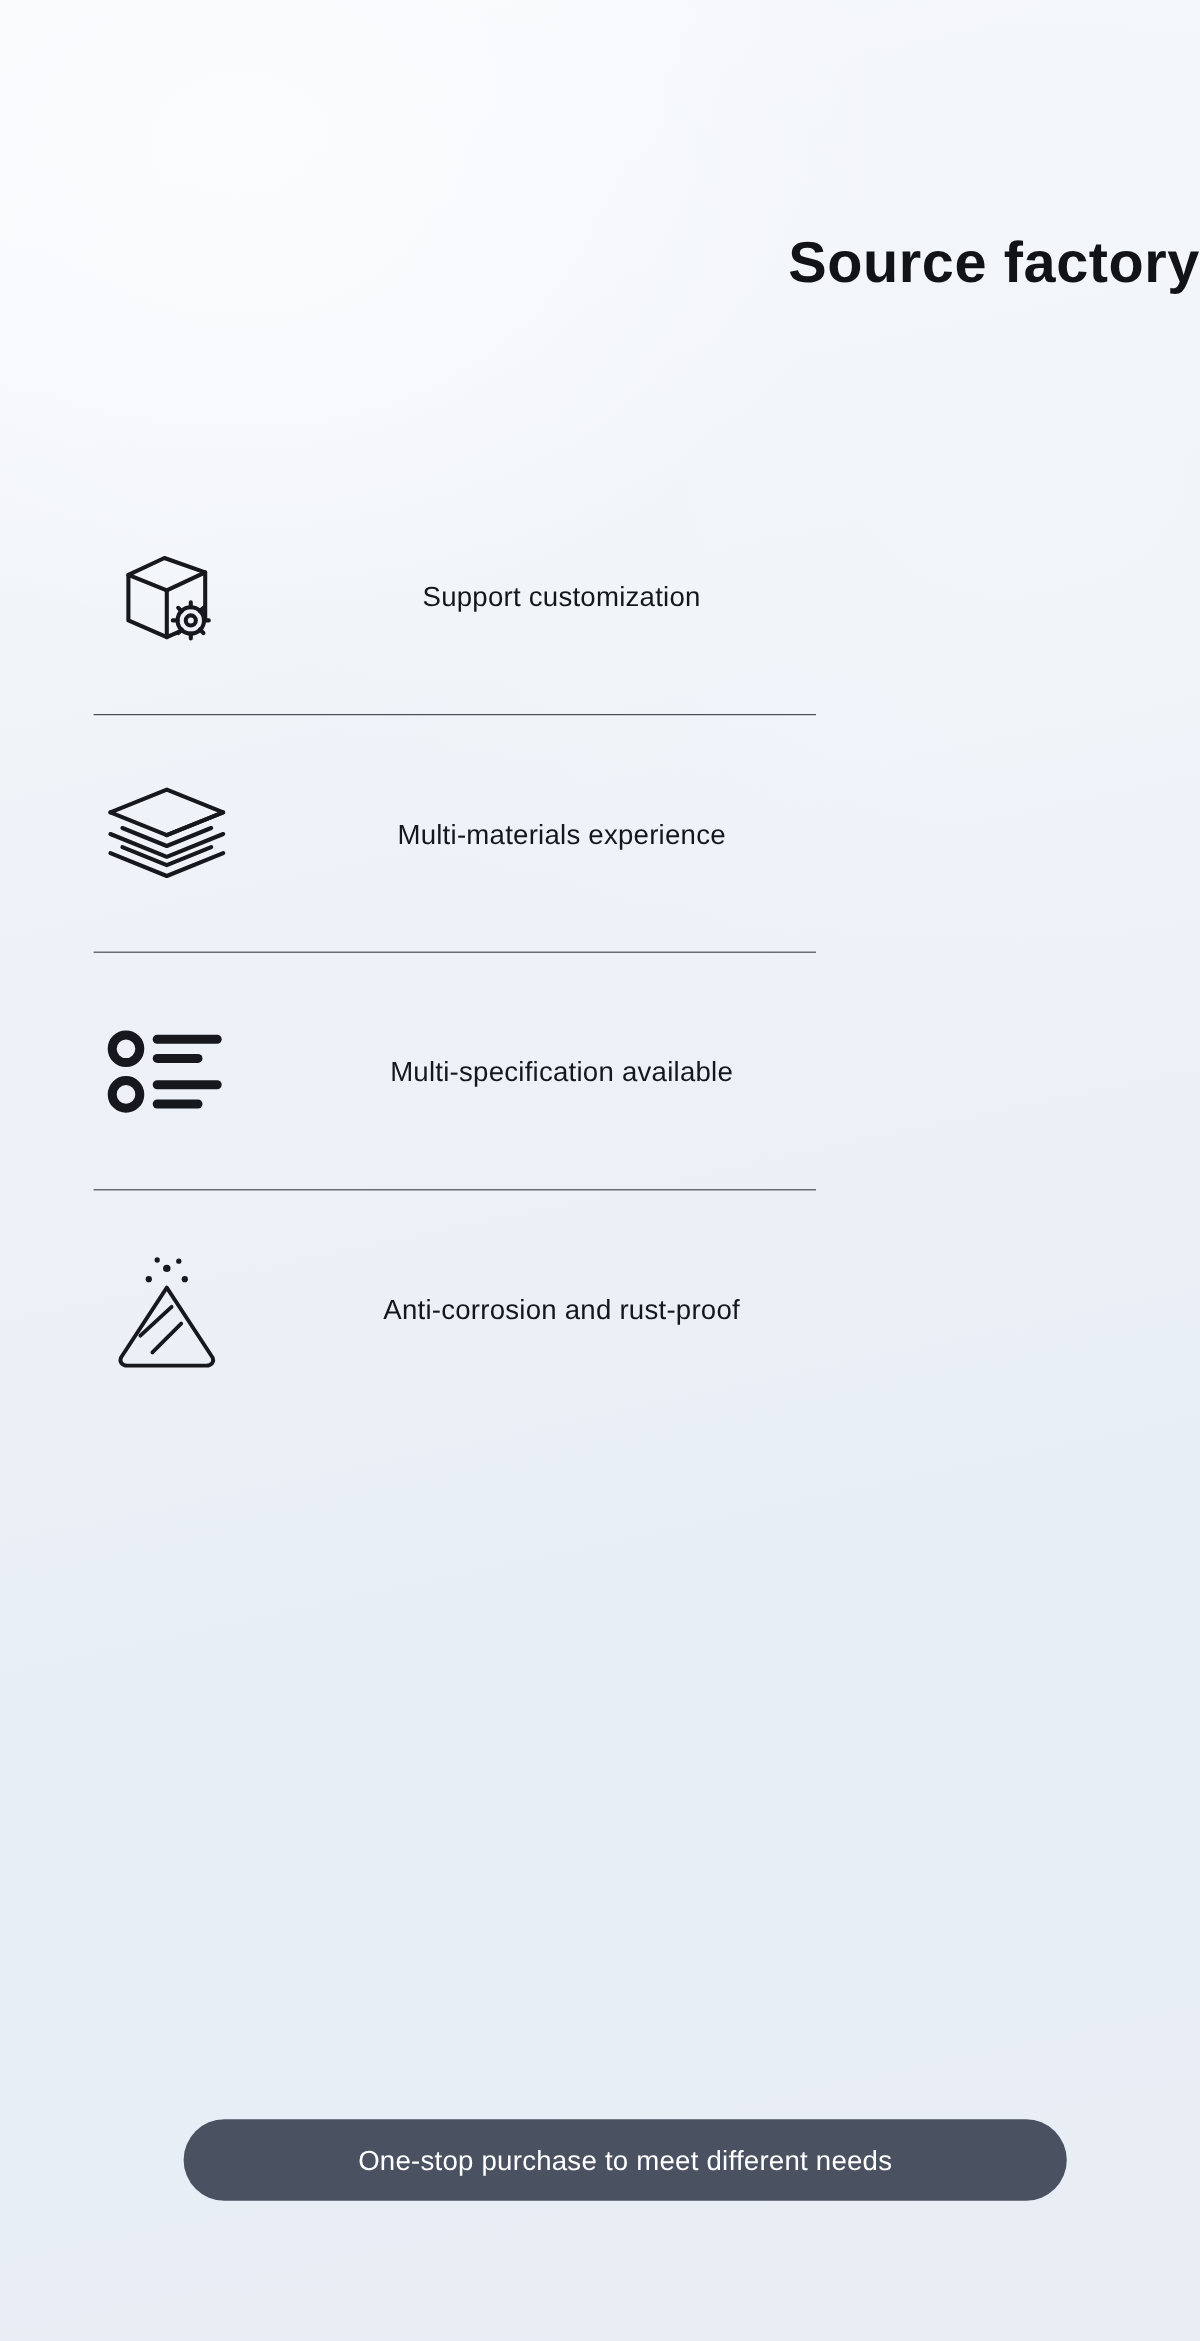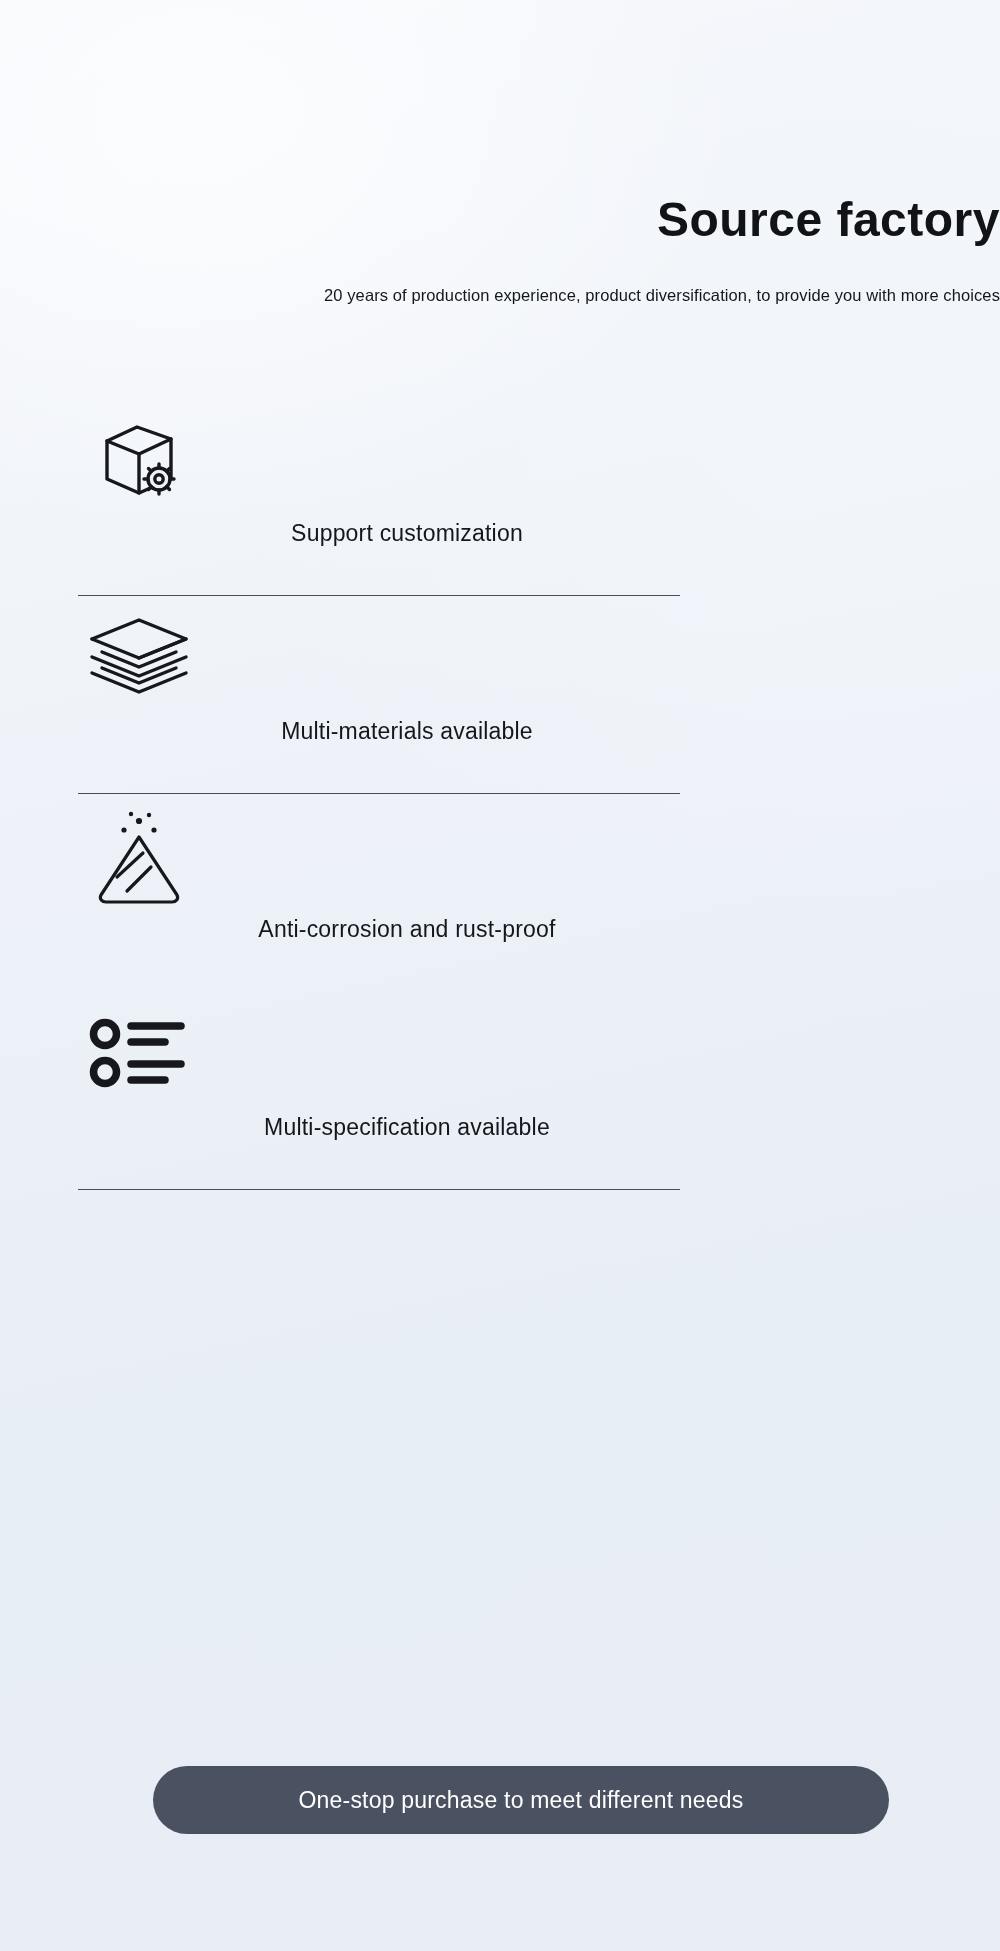--- a/index.html
+++ b/index.html
@@ -57,21 +57,21 @@
     height: 198px;
     box-sizing: border-box;
   }
   .feature .inner {
     position: absolute;
     left: 78px;
     right: 258px;
     top: 0;
     bottom: 0;
     display: flex;
-    flex-direction: column;
+    align-items: center;
   }
   .feature .icon {
     width: 122px;
     flex: 0 0 122px;
     display: flex;
     align-items: center;
     justify-content: center;
   }
   .feature .label {
     flex: 1 1 auto;
@@ -117,21 +117,20 @@
   }
   svg { display: block; }
 </style>
 </head>
 <body>
 
 <div class="page">
 
   <div class="header">
     <h1 class="title">Source factory</h1>
-    <p class="subtitle">20 years of production experience, product diversification, to provide you with more choices</p>
   </div>
 
   <ul class="features">
 
     <li class="feature">
       <div class="inner">
         <span class="icon">
           <svg width="104" height="104" viewBox="0 0 104 104" fill="none" stroke="#16181d" stroke-width="3.4" stroke-linejoin="round" stroke-linecap="round">
             <path d="M20 34 L50 20 L84 32 L84 72 L52 86 L20 72 Z"></path>
             <path d="M20 34 L52 47 L84 32"></path>
@@ -153,21 +152,38 @@
           <svg width="106" height="86" viewBox="0 0 106 86" fill="none" stroke="#16181d" stroke-width="3.4" stroke-linejoin="round" stroke-linecap="round">
             <path d="M53 6 L100 25 L53 44 L6 25 Z"></path>
             <path d="M16 38 L53 53 L90 38"></path>
             <path d="M16 54 L53 69 L90 54"></path>
             <path d="M6 25 L6 25"></path>
             <path d="M53 44 L100 25"></path>
             <path d="M6 43 L53 62 L100 43"></path>
             <path d="M6 59 L53 78 L100 59"></path>
           </svg>
         </span>
-        <span class="label">Multi-materials available</span>
+        <span class="label">Multi-materials experience</span>
+      </div>
+      <div class="divider"></div>
+    </li>
+
+    <li class="feature">
+      <div class="inner">
+        <span class="icon">
+          <svg width="104" height="78" viewBox="0 0 104 78" fill="none" stroke="#16181d" stroke-width="7.5" stroke-linecap="round">
+            <circle cx="18" cy="20" r="11.5"></circle>
+            <circle cx="18" cy="58" r="11.5"></circle>
+            <path d="M44 12 L94 12"></path>
+            <path d="M44 28 L78 28"></path>
+            <path d="M44 50 L94 50"></path>
+            <path d="M44 66 L78 66"></path>
+          </svg>
+        </span>
+        <span class="label">Multi-specification available</span>
       </div>
       <div class="divider"></div>
     </li>
 
     <li class="feature">
       <div class="inner">
         <span class="icon">
           <svg width="96" height="104" viewBox="0 0 96 104" fill="none" stroke="#16181d" stroke-width="3.2" stroke-linejoin="round" stroke-linecap="round">
             <path d="M48 34 L86 92 C88 96 85 99 81 99 L15 99 C11 99 8 96 10 92 Z"></path>
             <path d="M26 74 L52 50"></path>
@@ -176,36 +192,19 @@
             <circle cx="33" cy="27" r="2.6" fill="#16181d" stroke="none"></circle>
             <circle cx="63" cy="27" r="2.6" fill="#16181d" stroke="none"></circle>
             <circle cx="40" cy="11" r="2.2" fill="#16181d" stroke="none"></circle>
             <circle cx="58" cy="12" r="2.2" fill="#16181d" stroke="none"></circle>
           </svg>
         </span>
         <span class="label">Anti-corrosion and rust-proof</span>
       </div>
     </li>
 
-    <li class="feature">
-      <div class="inner">
-        <span class="icon">
-          <svg width="104" height="78" viewBox="0 0 104 78" fill="none" stroke="#16181d" stroke-width="7.5" stroke-linecap="round">
-            <circle cx="18" cy="20" r="11.5"></circle>
-            <circle cx="18" cy="58" r="11.5"></circle>
-            <path d="M44 12 L94 12"></path>
-            <path d="M44 28 L78 28"></path>
-            <path d="M44 50 L94 50"></path>
-            <path d="M44 66 L78 66"></path>
-          </svg>
-        </span>
-        <span class="label">Multi-specification available</span>
-      </div>
-      <div class="divider"></div>
-    </li>
-
   </ul>
 
   <div class="cta-wrap">
     <button class="cta">One-stop purchase to meet different needs</button>
   </div>
 
 </div>
 
 </body></html>

